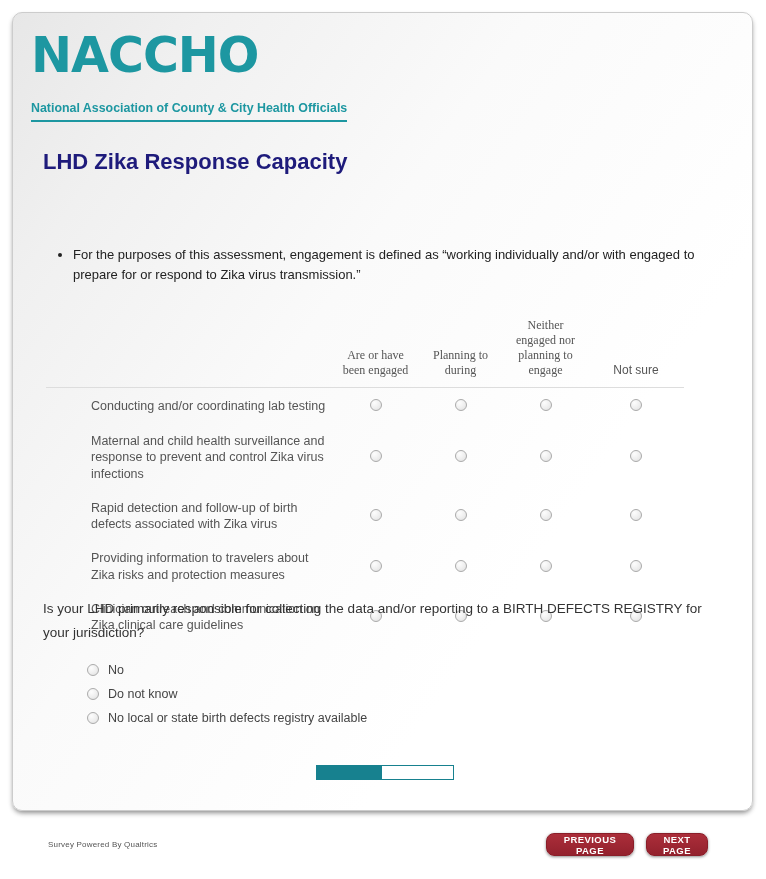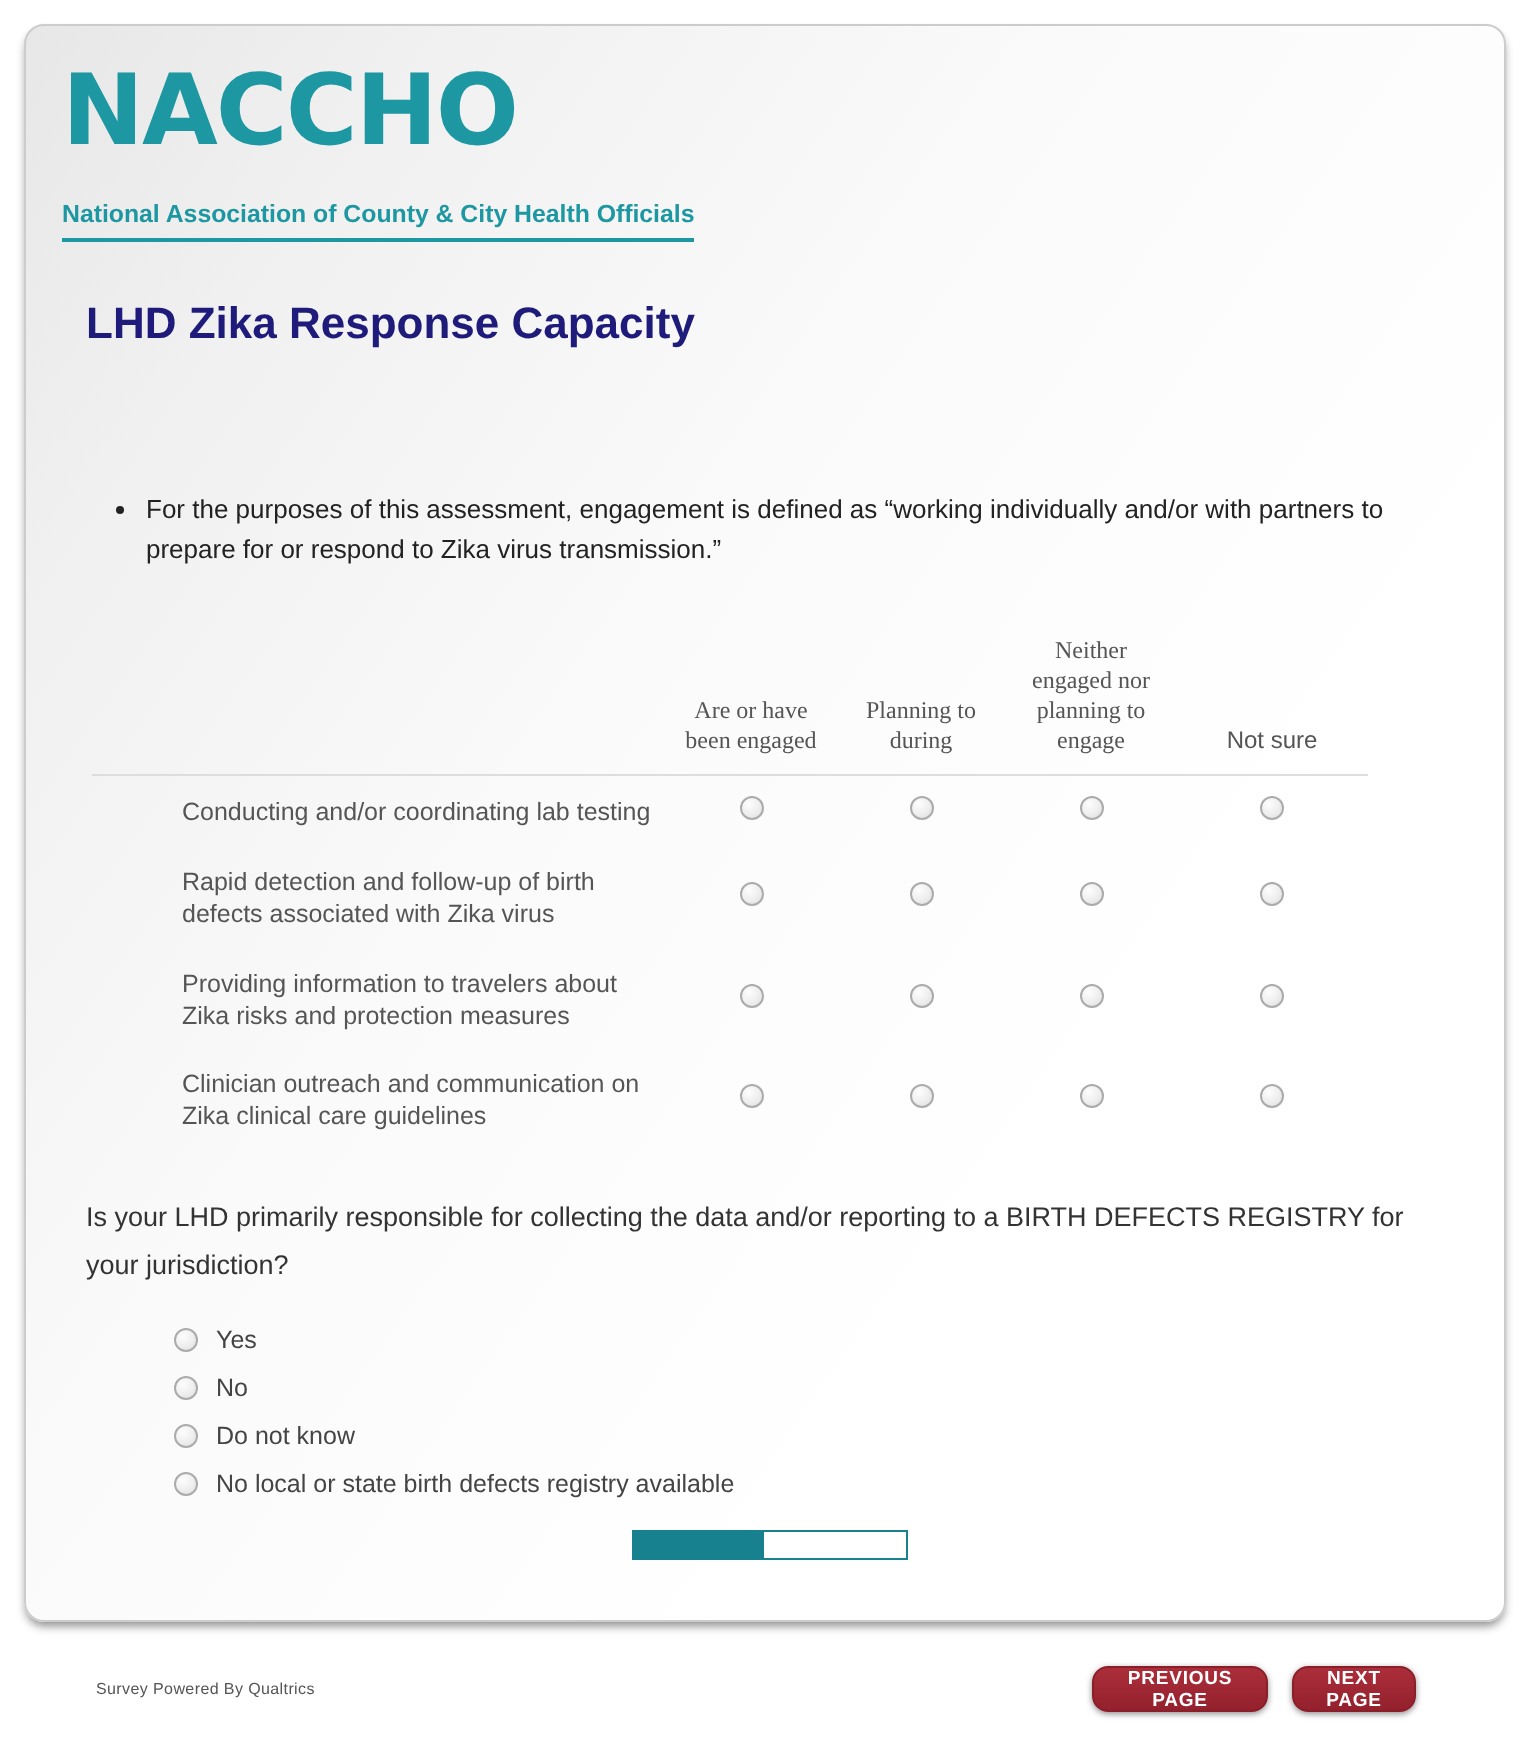--- a/index.html
+++ b/index.html
@@ -150,21 +150,21 @@
 
     <div class="logo-block">
       <div class="logo-title">NACCHO</div><br>
       <div class="logo-tagline">National Association of County &amp; City Health Officials</div>
     </div>
 
     <h1 class="page-title">LHD Zika Response Capacity</h1>
 
     <div class="q1">
       <ul class="q1-note-list">
-        <li>For the purposes of this assessment, engagement is defined as “working individually and/or with partners to prepare for or respond to Zika virus transmission.”</li>
+        <li>For the purposes of this assessment, engagement is defined as “working individually and/or with engaged to prepare for or respond to Zika virus transmission.”</li>
       </ul>
     </div>
 
     <table class="matrix">
       <thead>
         <tr>
           <th class="row-label-header"></th>
           <th class="choice-col">Are or have been engaged</th>
           <th class="choice-col">Planning to during</th>
           <th class="choice-col">Neither engaged nor planning to engage</th>
@@ -173,20 +173,27 @@
       </thead>
       <tbody>
         <tr>
           <td class="row-label">Conducting and/or coordinating lab testing</td>
           <td class="radio-cell"><span class="radio"></span></td>
           <td class="radio-cell"><span class="radio"></span></td>
           <td class="radio-cell"><span class="radio"></span></td>
           <td class="radio-cell"><span class="radio"></span></td>
         </tr>
         <tr>
+          <td class="row-label">Maternal and child health surveillance and response to prevent and control Zika virus infections</td>
+          <td class="radio-cell"><span class="radio"></span></td>
+          <td class="radio-cell"><span class="radio"></span></td>
+          <td class="radio-cell"><span class="radio"></span></td>
+          <td class="radio-cell"><span class="radio"></span></td>
+        </tr>
+        <tr>
           <td class="row-label">Rapid detection and follow-up of birth defects associated with Zika virus</td>
           <td class="radio-cell"><span class="radio"></span></td>
           <td class="radio-cell"><span class="radio"></span></td>
           <td class="radio-cell"><span class="radio"></span></td>
           <td class="radio-cell"><span class="radio"></span></td>
         </tr>
         <tr>
           <td class="row-label">Providing information to travelers about Zika risks and protection measures</td>
           <td class="radio-cell"><span class="radio"></span></td>
           <td class="radio-cell"><span class="radio"></span></td>
@@ -201,24 +208,20 @@
           <td class="radio-cell"><span class="radio"></span></td>
         </tr>
       </tbody>
     </table>
 
     <div class="q2">
       <p class="q2-prompt">Is your LHD primarily responsible for collecting the data and/or reporting to a BIRTH DEFECTS REGISTRY for your jurisdiction?</p>
     </div>
 
     <div class="q2-options">
-      <div class="q2-option">
-        <span class="radio"></span>
-        <span class="q2-option-label">Yes</span>
-      </div>
       <div class="q2-option">
         <span class="radio"></span>
         <span class="q2-option-label">No</span>
       </div>
       <div class="q2-option">
         <span class="radio"></span>
         <span class="q2-option-label">Do not know</span>
       </div>
       <div class="q2-option">
         <span class="radio"></span>

